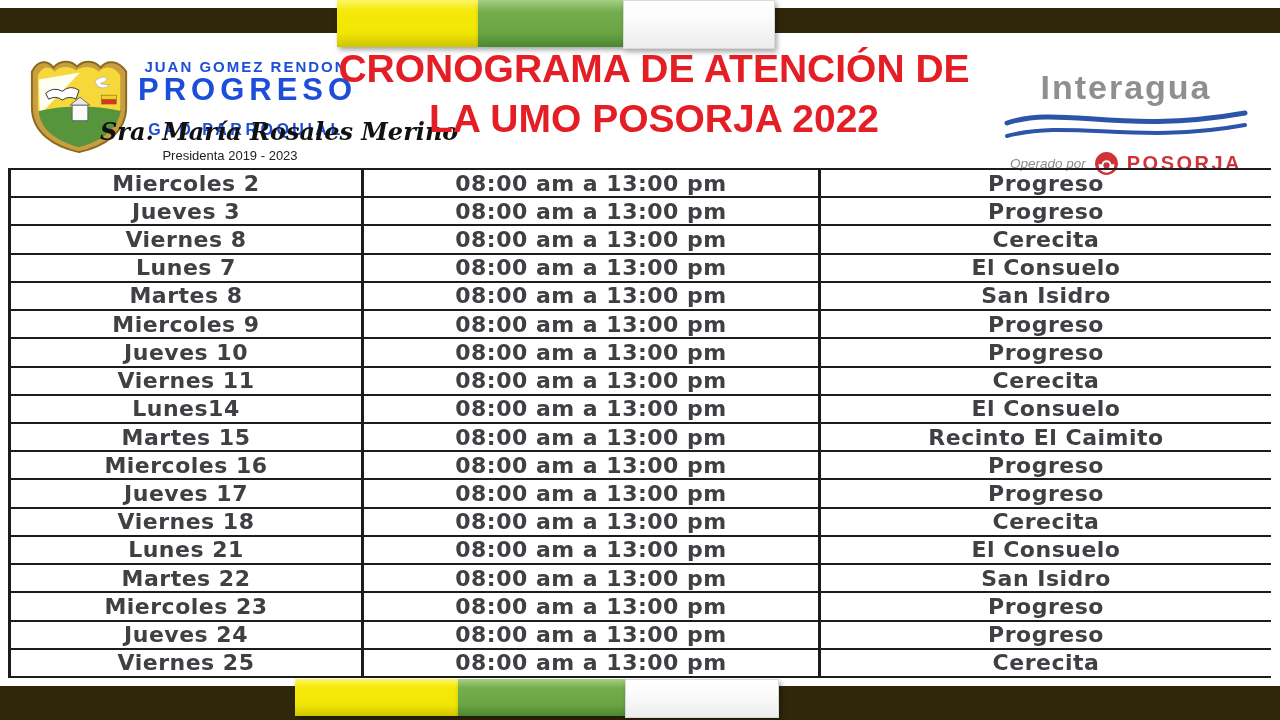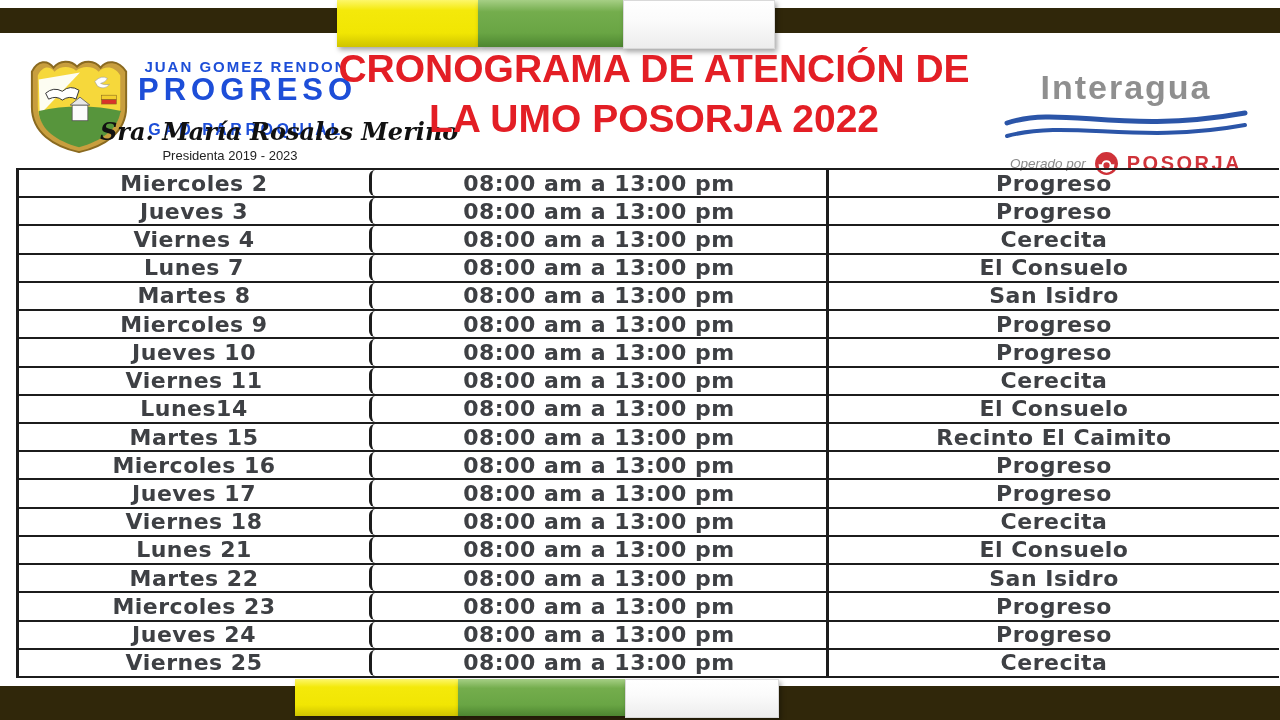--- a/index.html
+++ b/index.html
@@ -35,29 +35,29 @@
 
   
   .interagua{position:absolute;left:990px;top:44px;width:272px;text-align:center;margin-top:24px;}
   .interagua-name{font-size:34px;letter-spacing:2px;color:#8f8f8f;font-weight:bold;white-space:nowrap;}
   .interagua-waves{display:block;margin:0 auto;}
   .operator-row{margin-top:8px;display:flex;align-items:center;justify-content:center;gap:8px;}
   .operado{font-style:italic;color:#8a8a8a;font-size:13.5px;}
   .veolia-name{color:#cf3239;font-weight:bold;font-size:20px;letter-spacing:2.5px;}
 
   
-  .table{position:absolute;left:16px;top:168px;width:1263px;height:510px;
+  .table{position:absolute;left:8px;top:168px;width:1263px;height:510px;
          border-top:2px solid #1c1c1c;border-left:3px solid #1c1c1c;
          display:flex;flex-direction:column;box-sizing:border-box;}
   .row{flex:1;display:flex;border-bottom:2px solid #1c1c1c;box-sizing:border-box;}
   .cell{display:flex;align-items:center;justify-content:center;box-sizing:border-box;
         font-family:"DejaVu Sans", sans-serif;font-weight:bold;font-size:22px;color:#3e4044;
         letter-spacing:.5px;white-space:nowrap;}
   .cell.day{width:350px;}
-  .cell.time{width:457px;border-left:3px solid #1c1c1c;border-radius:6px;}
+  .cell.time{width:457px;border-left:3px solid #1c1c1c;}
   .cell.location{flex:1;border-left:3px solid #1c1c1c;}
 </style>
 </head>
 <body>
 
 <div class="canvas">
 
   <div class="brown-bar brown-top"></div>
   <div class="bevel yellow deco-top" style="left:337px;width:141px;"></div>
   <div class="bevel green deco-top" style="left:478px;width:145px;"></div>
@@ -112,21 +112,21 @@
         <div class="cell day">Miercoles 2</div>
         <div class="cell time">08:00 am a 13:00 pm</div>
         <div class="cell location">Progreso</div>
       </div>
       <div class="row">
         <div class="cell day">Jueves 3</div>
         <div class="cell time">08:00 am a 13:00 pm</div>
         <div class="cell location">Progreso</div>
       </div>
       <div class="row">
-        <div class="cell day">Viernes 4</div>
+        <div class="cell day">Viernes 8</div>
         <div class="cell time">08:00 am a 13:00 pm</div>
         <div class="cell location">Cerecita</div>
       </div>
       <div class="row">
         <div class="cell day">Lunes 7</div>
         <div class="cell time">08:00 am a 13:00 pm</div>
         <div class="cell location">El Consuelo</div>
       </div>
       <div class="row">
         <div class="cell day">Martes 8</div>

